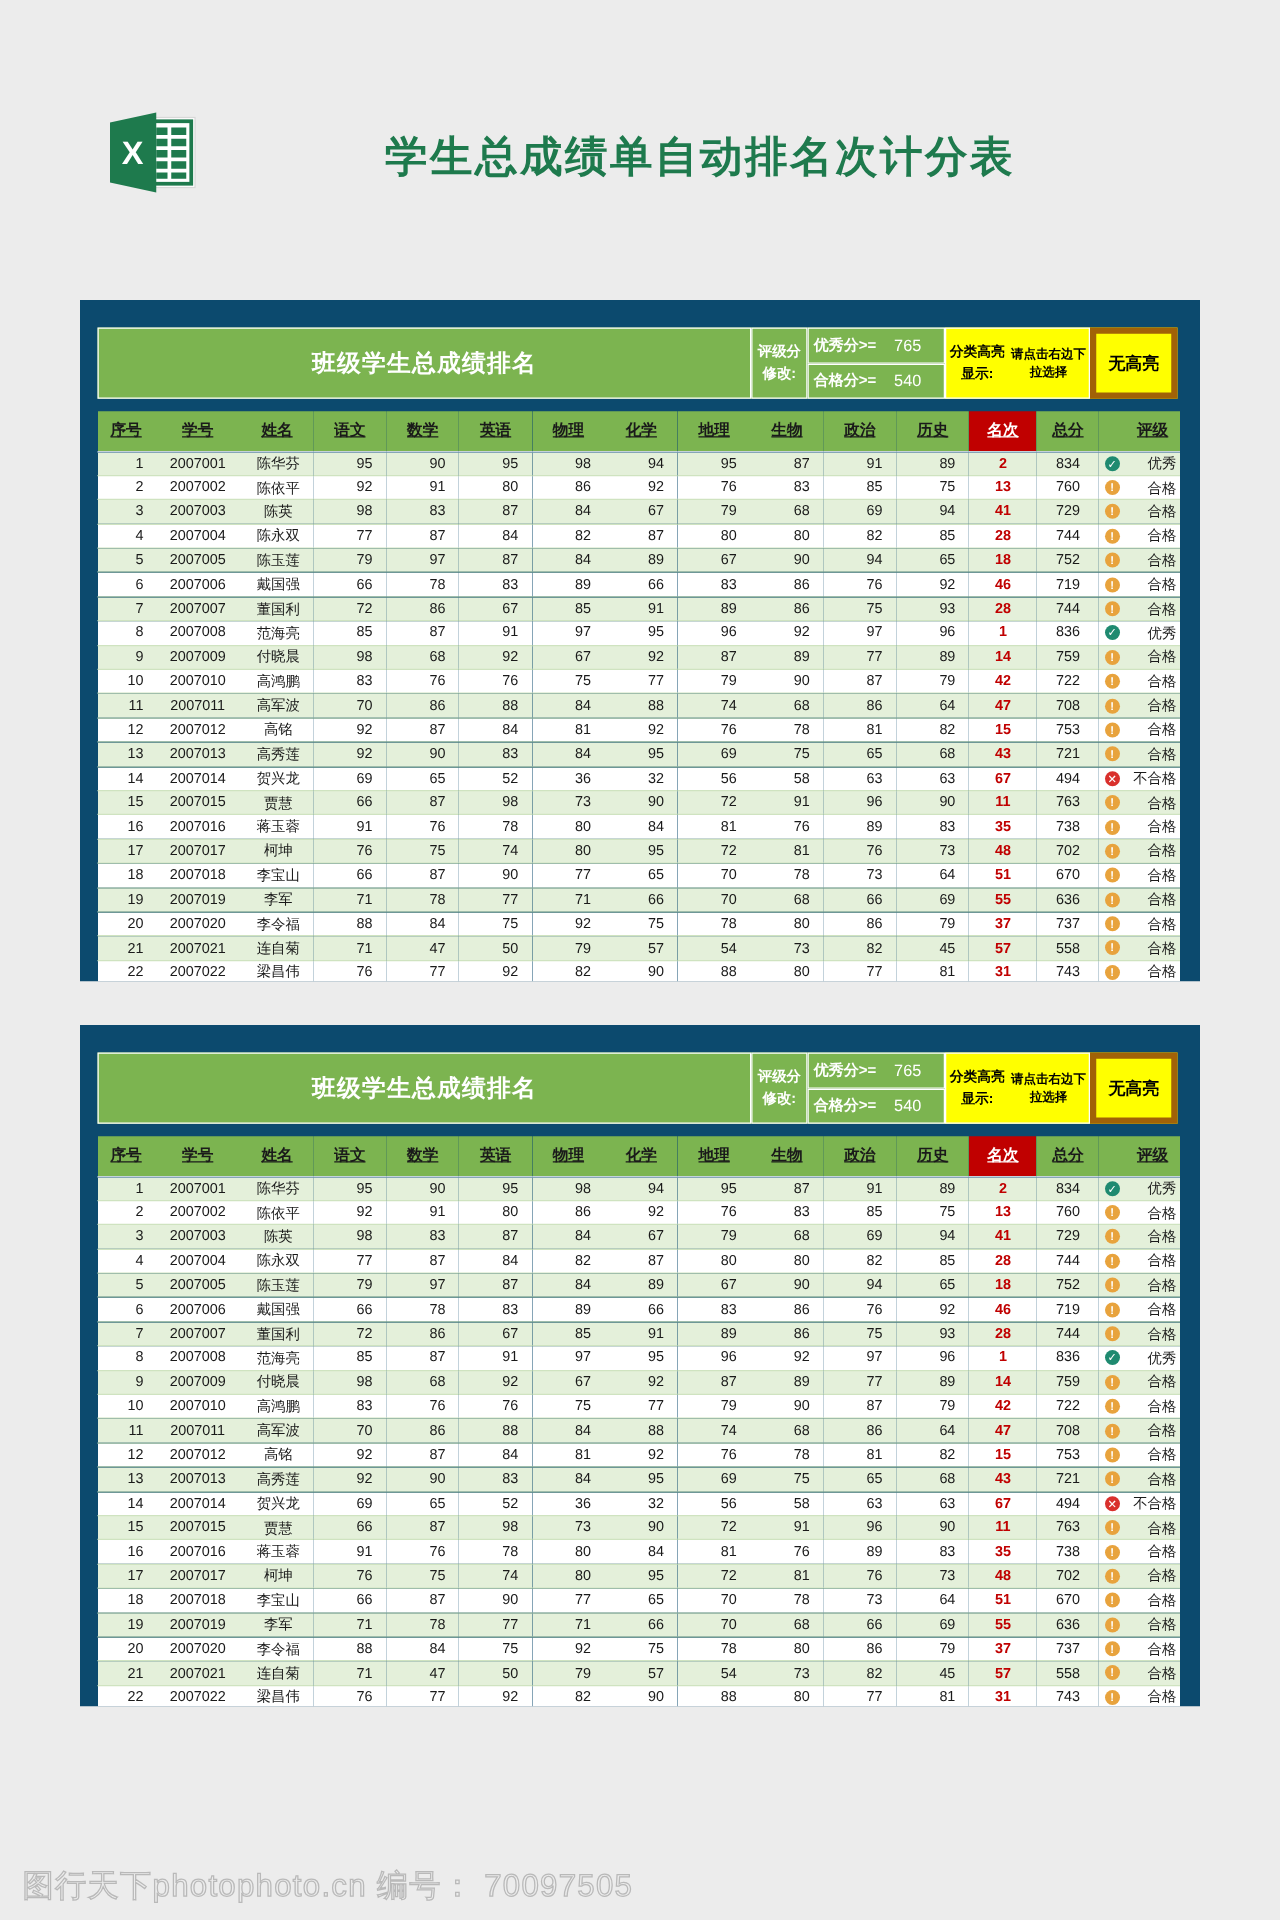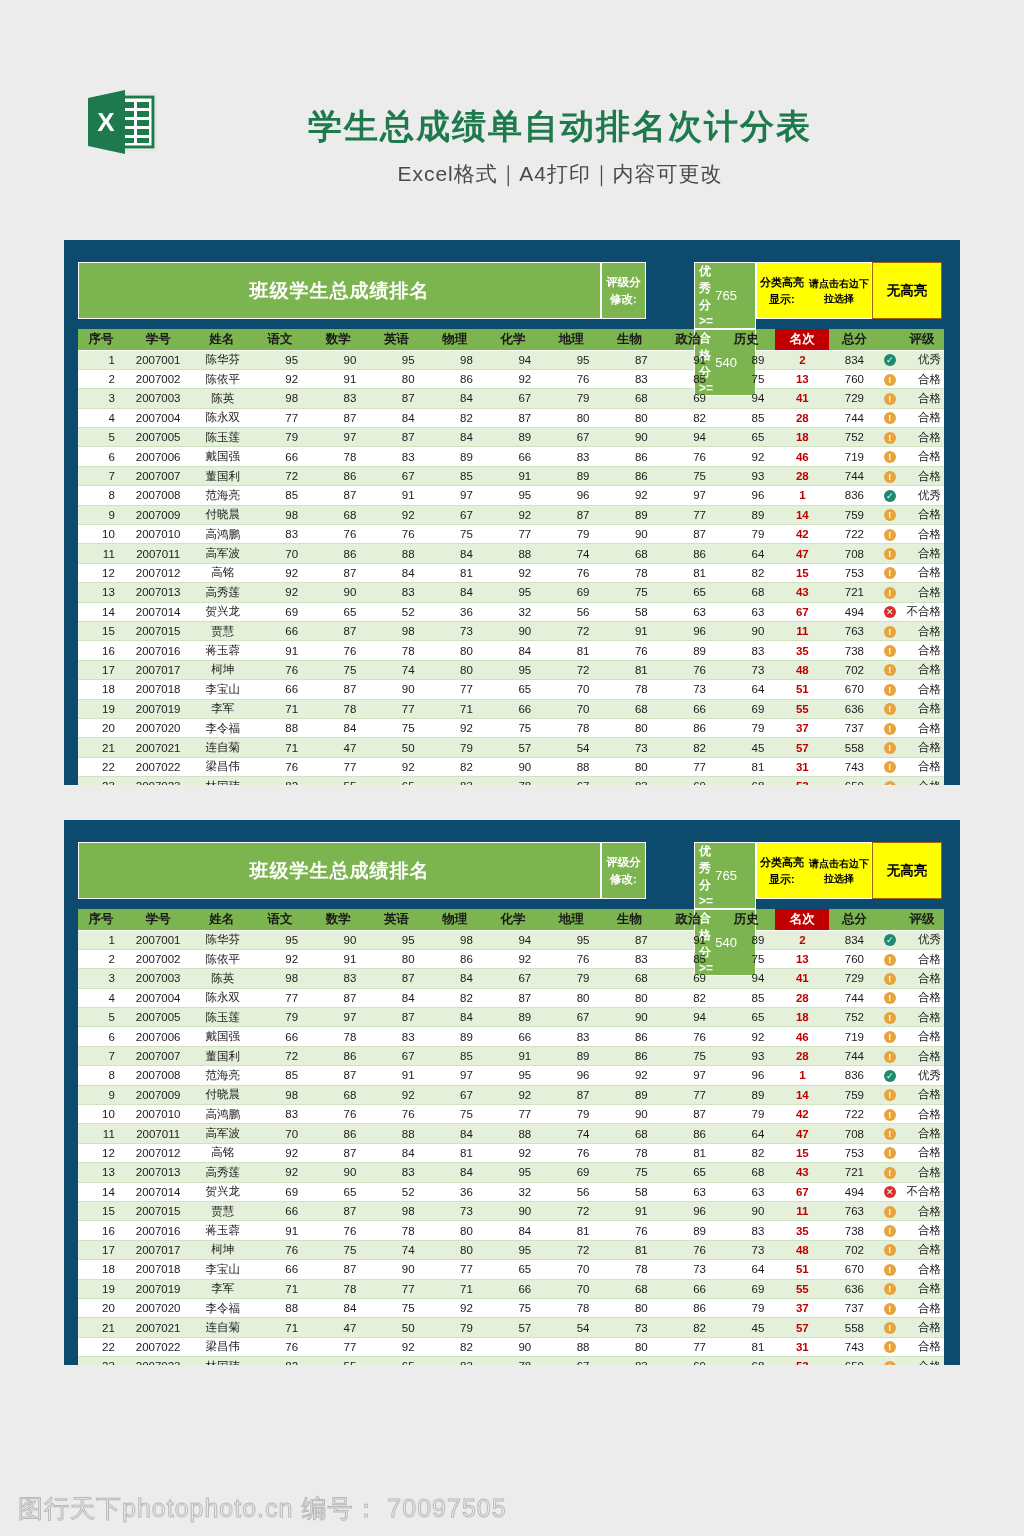--- a/index.html
+++ b/index.html
@@ -43,49 +43,49 @@
   .tb-main {
     flex:0 0 523px; background:#7cb450; border:1px solid #ffffff;
     display:flex; align-items:center; justify-content:center;
     color:#ffffff; font-size:19px; font-weight:bold; letter-spacing:1px;
   }
   .tb-label {
     flex:0 0 45px; background:#7cb450; border:1px solid #ffffff;
     display:flex; flex-direction:column; align-items:center; justify-content:center;
     color:#ffffff; font-size:11.5px; font-weight:bold; line-height:1.45;
   }
-  .tb-scores { flex:0 0 110px; display:flex; flex-direction:column;padding-left:48px; }
+  .tb-scores { flex:0 0 110px; display:flex; flex-direction:column; }
   .tb-score-row {
     flex:1; background:#7cb450; border:1px solid #ffffff;
     display:flex; align-items:center; color:#ffffff;
     font-size:12px; font-weight:bold; padding-left:4px;
   }
   .tb-score-row .sv { margin-left:auto; margin-right:18px; font-size:13px; font-weight:normal; }
   .tb-hl {
     flex:0 0 116px; background:#ffff00; border:1px solid #ffffff;
     display:flex; flex-direction:row; align-items:center; justify-content:center;
     color:#000000; font-size:11px; font-weight:bold; line-height:1.5; text-align:center;
   }
   .tb-hl .l1 { letter-spacing:0px; }
   .tb-hl .l2 { font-size:10px; }
   .tb-none {
-    flex:0 0 70px; background:#ffff00; border:1px solid #a16207;
+    flex:0 0 70px; background:#ffff00; border:5px solid #a16207;
     display:flex; align-items:center; justify-content:center;
     color:#000000; font-size:13.5px; font-weight:bold;
   }
 
   
   .grid { width:866px; margin-top:10px; border-collapse:collapse; table-layout:fixed; }
   .grid th, .grid td {
     font-size:11.5px; color:#1a1a1a; height:19.4px; padding:0 3px;
     border-bottom:1px solid #cfe3c0; white-space:nowrap; overflow:hidden;
   }
   .grid thead th {
     background:#7cb450; color:#1a1a1a; font-weight:bold; font-size:12.5px;
-    height:21px; text-align:center; border-bottom:1px solid #ffffff;
+    height:32px; text-align:center; border-bottom:1px solid #ffffff;text-decoration:underline;
   }
   .grid thead th.rank-h { background:#c00000; color:#ffffff; }
 
   .grid tbody tr.odd  td { background:#ffffff; }
   .grid tbody tr.even td { background:#e4f0da; }
 
   td.c-idx   { text-align:right; padding-right:9px; }
   td.c-id    { text-align:center; }
   td.c-name  { text-align:center; padding-left:5px; }
   td.c-score { text-align:right; padding-right:11px; }
@@ -131,21 +131,20 @@
           <rect x="52" y="44" width="12" height="6"></rect>
         <rect x="40" y="53" width="9" height="5"></rect>
           <rect x="52" y="53" width="12" height="5"></rect>
       </g>
       <path d="M3 13 L40 5 L40 69 L3 61 Z" fill="#1e7a4d"></path>
       <text x="21" y="46" font-family="'Liberation Sans',sans-serif" font-size="26" font-weight="bold" fill="#ffffff" text-anchor="middle">X</text>
     </svg>
   </div>
   <div class="title-wrap">
     <div class="main-title">学生总成绩单自动排名次计分表</div>
-    <div class="sub-title">Excel格式｜A4打印｜内容可更改</div>
   </div>
 </div>
 
 <div class="sheet" id="sheet-1">
   <div class="sheet-inner">
     <div class="titlebar">
       <div class="tb-main">班级学生总成绩排名</div>
       <div class="tb-label">
         <span>评级分</span>
         <span>修改:</span>

